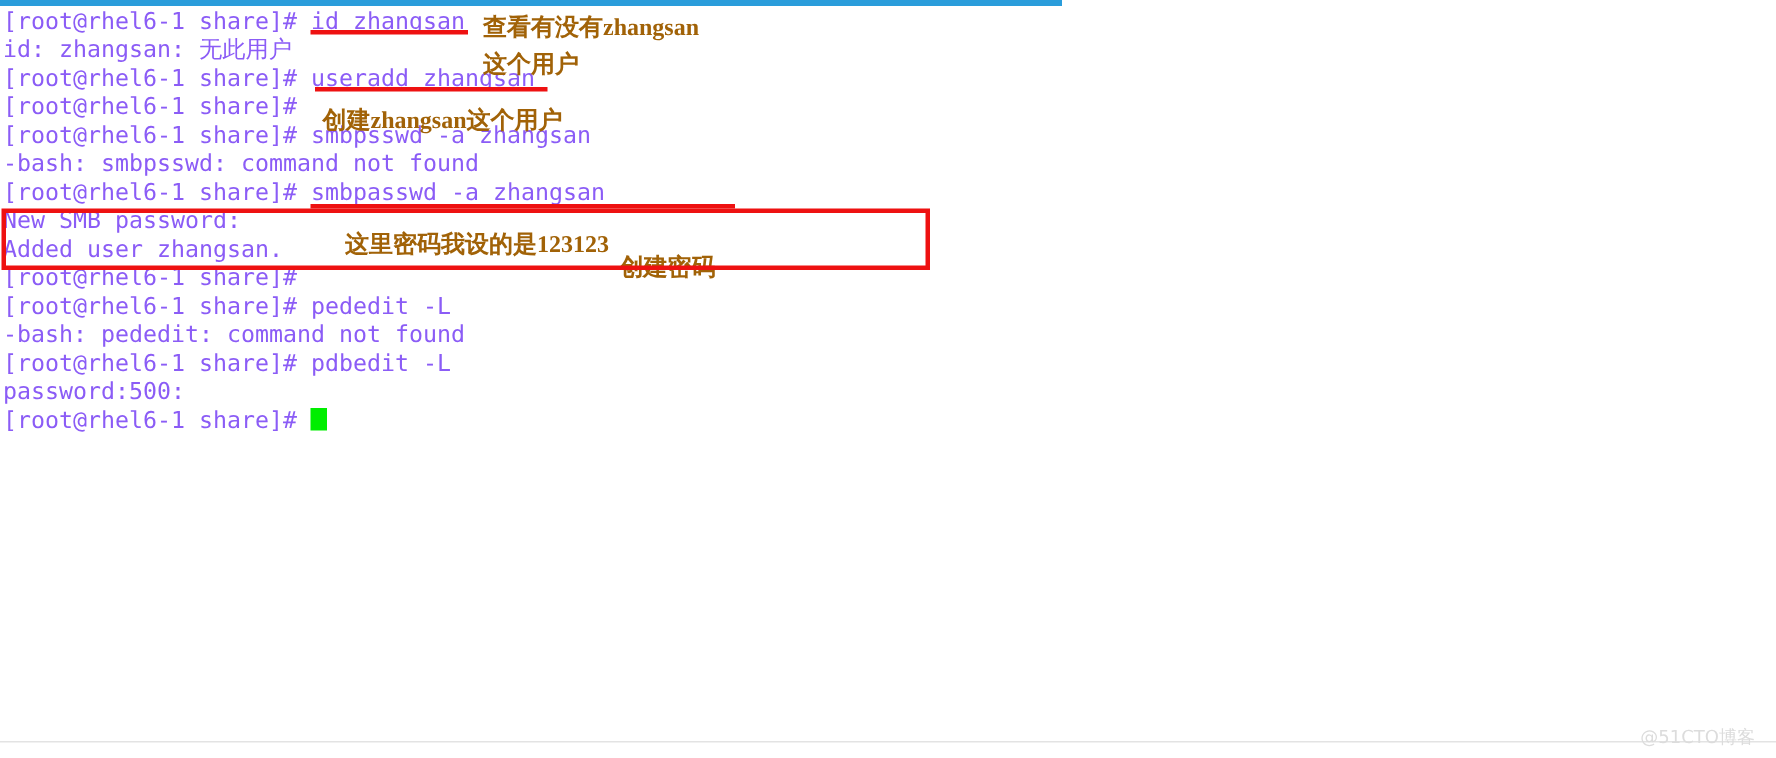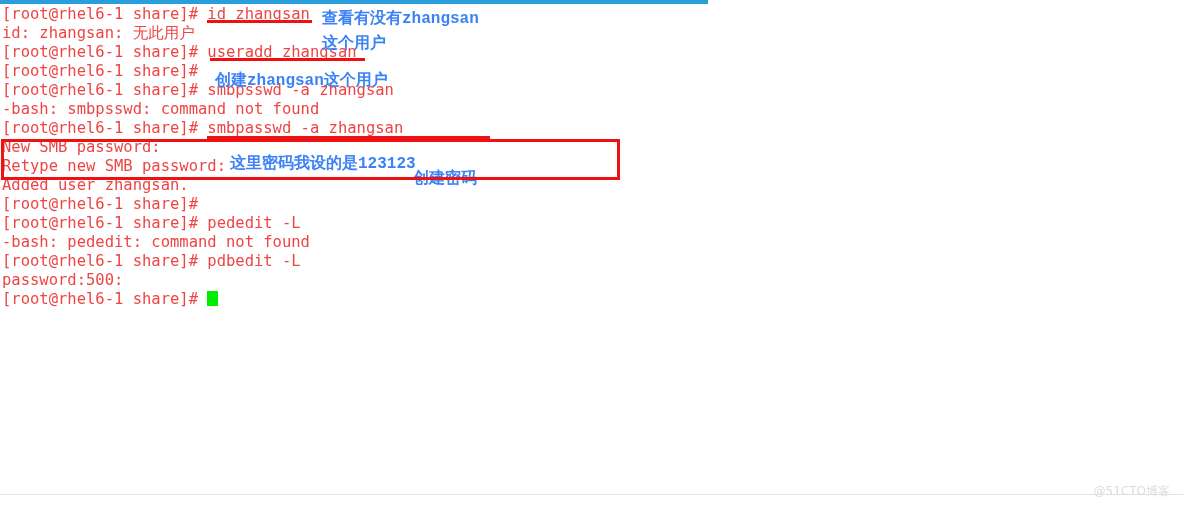--- a/index.html
+++ b/index.html
@@ -41,39 +41,39 @@
     left: 2px;
     top: 5px;
     width: 700px;
   }
   .term-line {
     position: relative;
     height: 19px;
     line-height: 19px;
     font-family: "DejaVu Sans Mono", "Liberation Mono", monospace;
     font-size: 15.5px;
-    color: #ef4444;
+    color: #8b5cf6;
     white-space: pre;
     letter-spacing: 0px;
   }
 
   
   #cursor-block {
     display: inline-block;
     width: 11px;
     height: 15px;
     background: #00ee00;
     vertical-align: -2px;
   }
 
   
   .annot {
     position: absolute;
-    color: #3b82f6;
-    font-family: Liberation Mono, monospace;
+    color: #a16207;
+    font-family: Liberation Serif, serif;
     font-weight: bold;
     white-space: pre;
   }
   .underline {
     position: absolute;
     background: #ee1111;
     height: 3px;
   }
   #password-box {
     position: absolute;
@@ -104,21 +104,20 @@
 
 <div id="terminal">
   <div class="term-line">[root@rhel6-1 share]# id zhangsan</div>
   <div class="term-line"><span>id: zhangsan: 无此用户</span></div>
   <div class="term-line">[root@rhel6-1 share]# useradd zhangsan</div>
   <div class="term-line">[root@rhel6-1 share]#</div>
   <div class="term-line">[root@rhel6-1 share]# smbpsswd -a zhangsan</div>
   <div class="term-line">-bash: smbpsswd: command not found</div>
   <div class="term-line">[root@rhel6-1 share]# smbpasswd -a zhangsan</div>
   <div class="term-line">New SMB password:</div>
-  <div class="term-line">Retype new SMB password:</div>
   <div class="term-line">Added user zhangsan.</div>
   <div class="term-line">[root@rhel6-1 share]#</div>
   <div class="term-line">[root@rhel6-1 share]# pededit -L</div>
   <div class="term-line">-bash: pededit: command not found</div>
   <div class="term-line">[root@rhel6-1 share]# pdbedit -L</div>
   <div class="term-line">password:500:</div>
   <div class="term-line"><span>[root@rhel6-1 share]# </span><span id="cursor-block"></span></div>
 </div>
 
 <div class="underline" style="left:207px; top:20px; width:105px;"></div>

